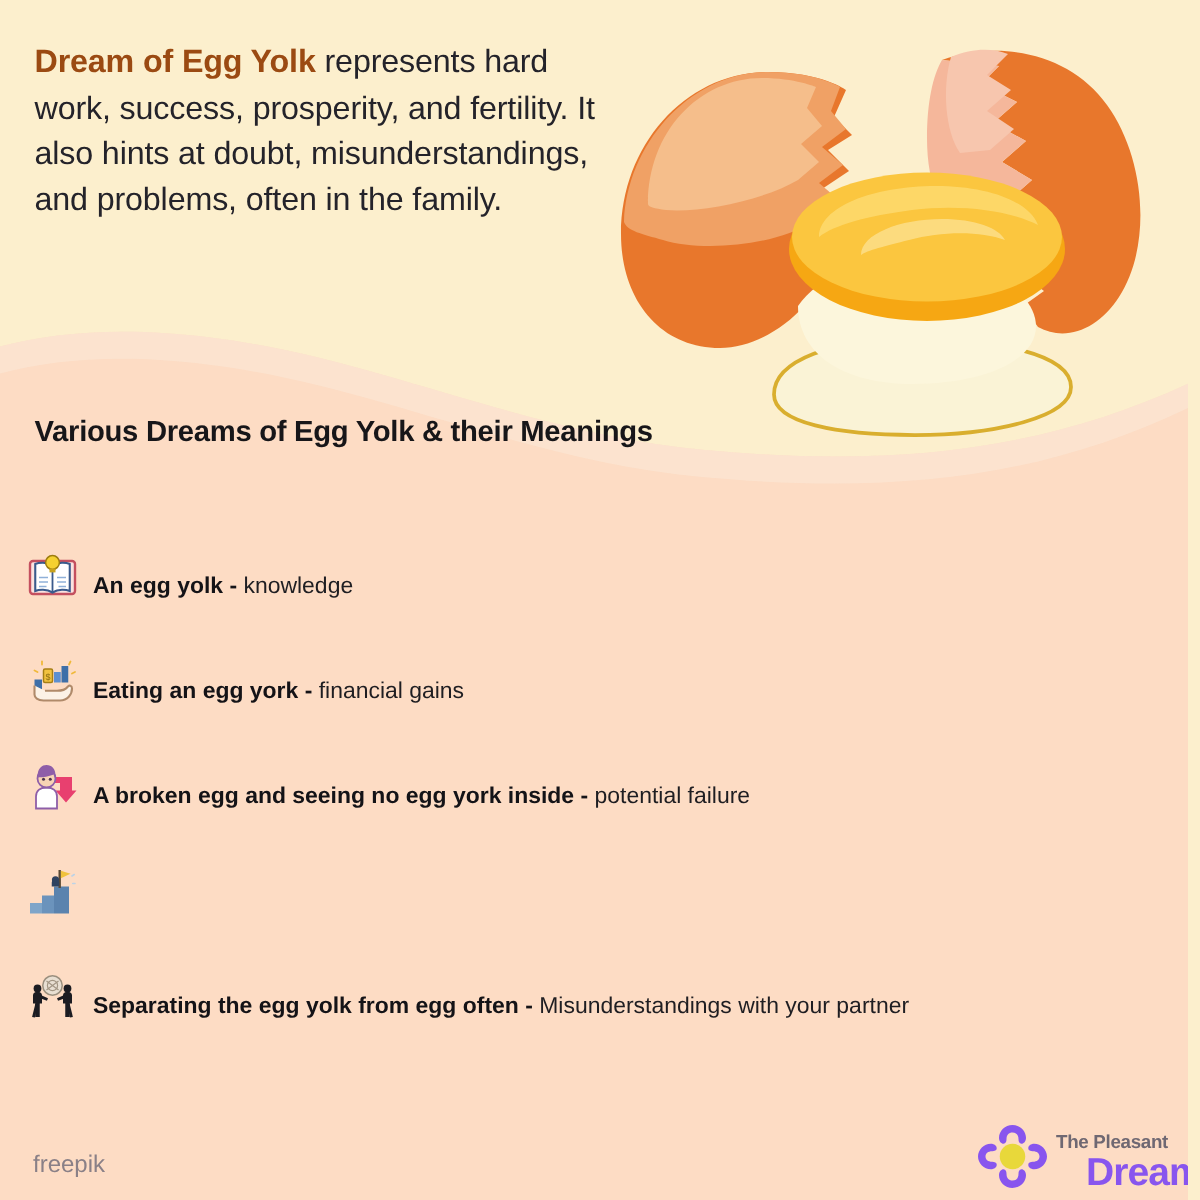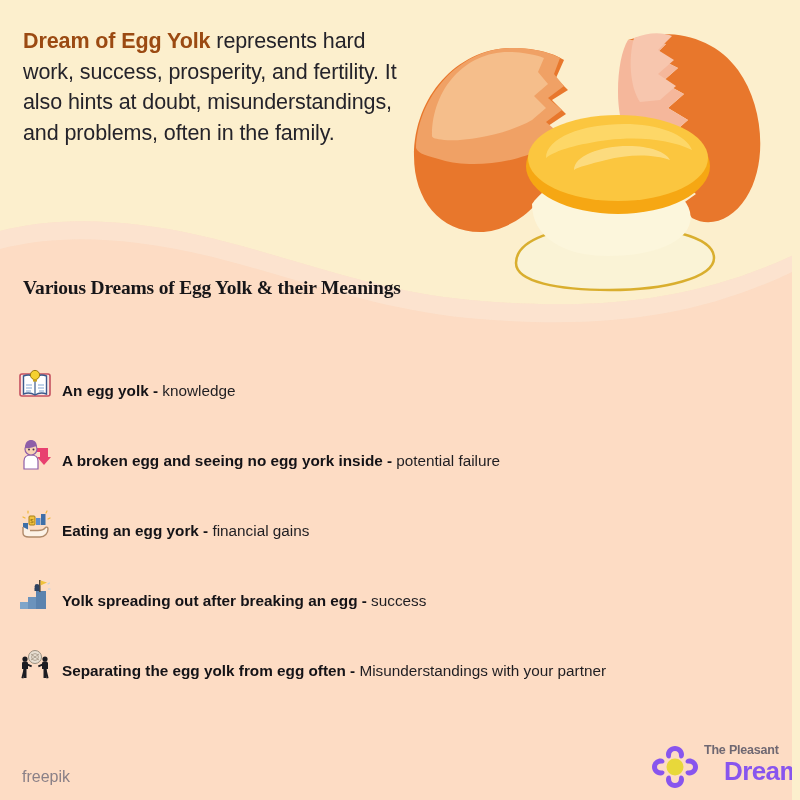--- a/index.html
+++ b/index.html
@@ -57,21 +57,20 @@
   
   #section-heading {
     position: absolute;
     left: 23px;
     top: 277px;
     margin: 0;
     font-size: 19.5px;
     font-weight: bold;
     color: #171619;
     letter-spacing: -0.2px;
-    font-family: Liberation Serif, serif;
   }
   
   #meanings-list {
     position: absolute;
     left: 18px;
     top: 331px;
     width: 764px;
     list-style: none;
     margin: 0;
     padding: 0;
@@ -119,21 +118,21 @@
     color: #8a8087;
   }
   
   #brand-logo {
     position: absolute;
     left: 650px;
     top: 744px;
     width: 140px;
     height: 50px;
     display: flex;
-    align-items: flex-start;
+    align-items: flex-end;
   }
   #brand-mark { width: 50px; height: 46px; flex: 0 0 50px; }
   #brand-wordmark {
     margin-left: 4px;
     line-height: 1;
   }
   #brand-line1 {
     display: block;
     font-size: 12.5px;
     font-weight: bold;
@@ -201,34 +200,20 @@
             <line x1="8" y1="24" x2="13" y2="24"></line>
             <line x1="20" y1="18" x2="26" y2="18"></line>
               <line x1="20" y1="21" x2="26" y2="21"></line>
             <line x1="21" y1="24" x2="26" y2="24"></line>
           </g>
           <circle cx="17" cy="8" r="4.6" fill="#F5D130" stroke="#9c7c10" stroke-width="1"></circle>
           <rect x="15" y="12" width="4" height="2.6" fill="#C8A21C"></rect>
         </svg>
       </span>
       <span class="meaning-text"><span class="meaning-title">An egg yolk -</span><span class="meaning-desc"> knowledge</span></span>
-    </li>
-
-    <li class="meaning-row">
-      <span class="meaning-icon">
-        <svg viewBox="0 0 34 34" width="34" height="34" aria-hidden="true">
-          <path d="M18,11 L30,11 L30,20 L33,20 L26,28 L19,20 L22,20 L22,15 L18,15 Z" fill="#E8406F"></path>
-          <path d="M6,32 L6,24 C6,20 9,18 13,18 C17,18 20,20 20,24 L20,32 Z" fill="#ffffff" stroke="#8E5EA8" stroke-width="1.2"></path>
-          <circle cx="13" cy="12" r="6" fill="#F7D3B4" stroke="#8E5EA8" stroke-width="1.2"></circle>
-          <path d="M7,11 C7,5 10,3 13,3 C16.5,3 19,5.5 19,10 L18,9 C16,10.5 10,11.5 7,11 Z" fill="#8E5EA8"></path>
-          <circle cx="11" cy="12.5" r="1" fill="#4a3550"></circle>
-          <circle cx="15.5" cy="12.5" r="1" fill="#4a3550"></circle>
-        </svg>
-      </span>
-      <span class="meaning-text"><span class="meaning-title">A broken egg and seeing no egg york inside -</span><span class="meaning-desc"> potential failure</span></span>
     </li>
 
     <li class="meaning-row">
       <span class="meaning-icon">
         <svg viewBox="0 0 34 34" width="34" height="34" aria-hidden="true">
           <rect x="5" y="16" width="5" height="9" fill="#3E6FA8"></rect>
           <rect x="11" y="9" width="6" height="9" rx="1" fill="#F2C240" stroke="#A67F14" stroke-width="1"></rect>
           <text x="14" y="16" font-size="6" fill="#8a6a10" text-anchor="middle" font-family="Liberation Sans, sans-serif">$</text>
           <rect x="18" y="11" width="4.5" height="7" fill="#5C8FD0"></rect>
           <rect x="23" y="7" width="4.5" height="11" fill="#3E6FA8"></rect>
@@ -240,34 +225,47 @@
               <line x1="7" y1="11" x2="5" y2="10"></line>
           </g>
         </svg>
       </span>
       <span class="meaning-text"><span class="meaning-title">Eating an egg york -</span><span class="meaning-desc"> financial gains</span></span>
     </li>
 
     <li class="meaning-row">
       <span class="meaning-icon">
         <svg viewBox="0 0 34 34" width="34" height="34" aria-hidden="true">
+          <path d="M18,11 L30,11 L30,20 L33,20 L26,28 L19,20 L22,20 L22,15 L18,15 Z" fill="#E8406F"></path>
+          <path d="M6,32 L6,24 C6,20 9,18 13,18 C17,18 20,20 20,24 L20,32 Z" fill="#ffffff" stroke="#8E5EA8" stroke-width="1.2"></path>
+          <circle cx="13" cy="12" r="6" fill="#F7D3B4" stroke="#8E5EA8" stroke-width="1.2"></circle>
+          <path d="M7,11 C7,5 10,3 13,3 C16.5,3 19,5.5 19,10 L18,9 C16,10.5 10,11.5 7,11 Z" fill="#8E5EA8"></path>
+          <circle cx="11" cy="12.5" r="1" fill="#4a3550"></circle>
+          <circle cx="15.5" cy="12.5" r="1" fill="#4a3550"></circle>
+        </svg>
+      </span>
+      <span class="meaning-text"><span class="meaning-title">A broken egg and seeing no egg york inside -</span><span class="meaning-desc"> potential failure</span></span>
+    </li>
+
+    <li class="meaning-row">
+      <span class="meaning-icon">
+        <svg viewBox="0 0 34 34" width="34" height="34" aria-hidden="true">
           <rect x="2" y="25" width="8" height="7" fill="#7FA5C9"></rect>
           <rect x="10" y="20" width="8" height="12" fill="#6B93BC"></rect>
           <rect x="18" y="14" width="10" height="18" fill="#5B83AE"></rect>
           <rect x="21" y="3" width="1.6" height="12" fill="#5a4a36"></rect>
           <path d="M22.6,3.5 L29,5.5 L22.6,8.5 Z" fill="#F0C23C"></path>
           <circle cx="19" cy="9.5" r="2.4" fill="#2e4260"></circle>
           <path d="M16.5,14 L16.5,11.5 C16.5,10 17.6,9 19,9 C20.4,9 21.5,10 21.5,11.5 L21.5,14 Z" fill="#2e4260"></path>
           <g stroke="#BDD3E6" stroke-width="1.1" stroke-linecap="round">
             <line x1="30" y1="7" x2="31.5" y2="6"></line>
             <line x1="30.5" y1="12" x2="32" y2="12"></line>
           </g>
         </svg>
       </span>
-      <span class="meaning-text"><span class="meaning-title">Yolk spreading out after breaking an egg -</span><span class="meaning-desc"> success</span></span>
     </li>
 
 
     <li class="meaning-row">
       <span class="meaning-icon">
         <svg viewBox="0 0 34 34" width="34" height="34" aria-hidden="true">
           <circle cx="17" cy="10" r="6.5" fill="#E8DFD2" stroke="#9a8f7e" stroke-width="1"></circle>
           <g stroke="#a39684" stroke-width="0.8">
             <line x1="13" y1="7" x2="21" y2="13"></line>
               <line x1="21" y1="7" x2="13" y2="13"></line>

